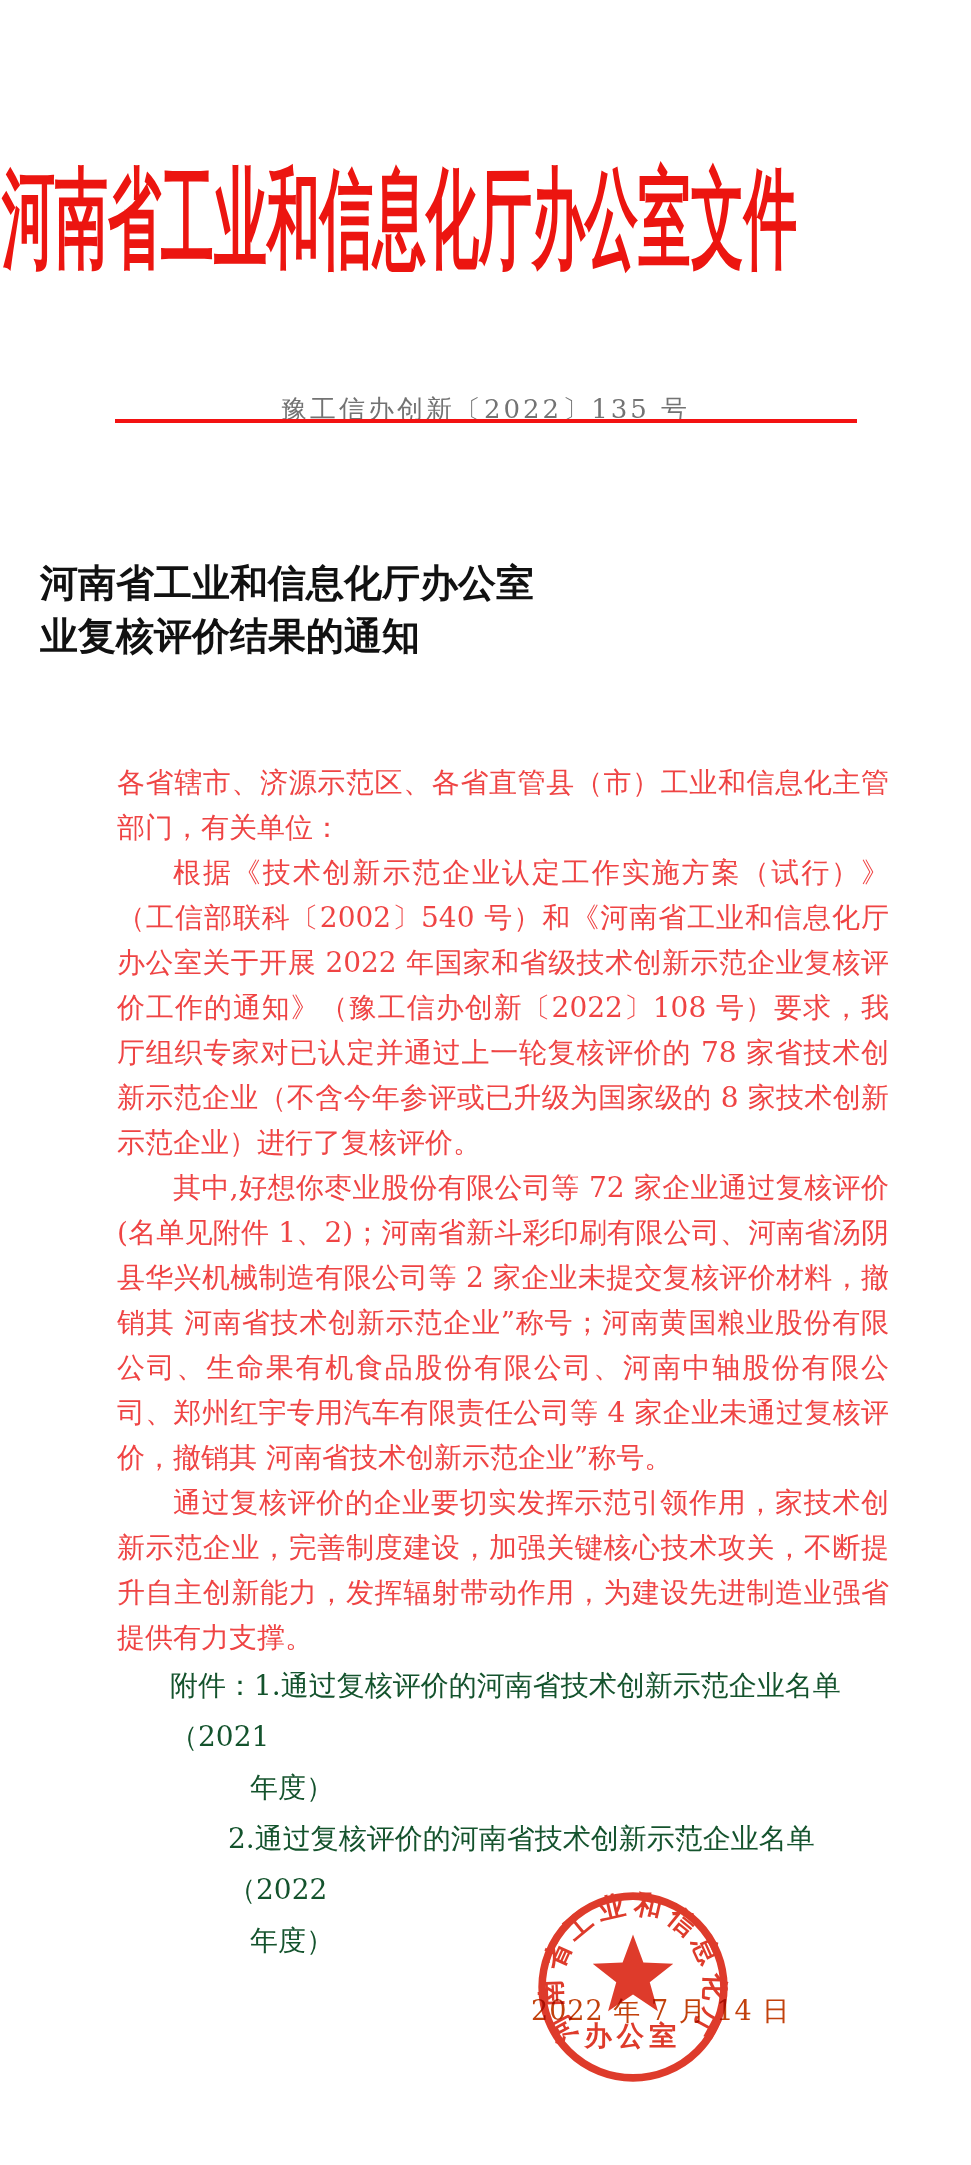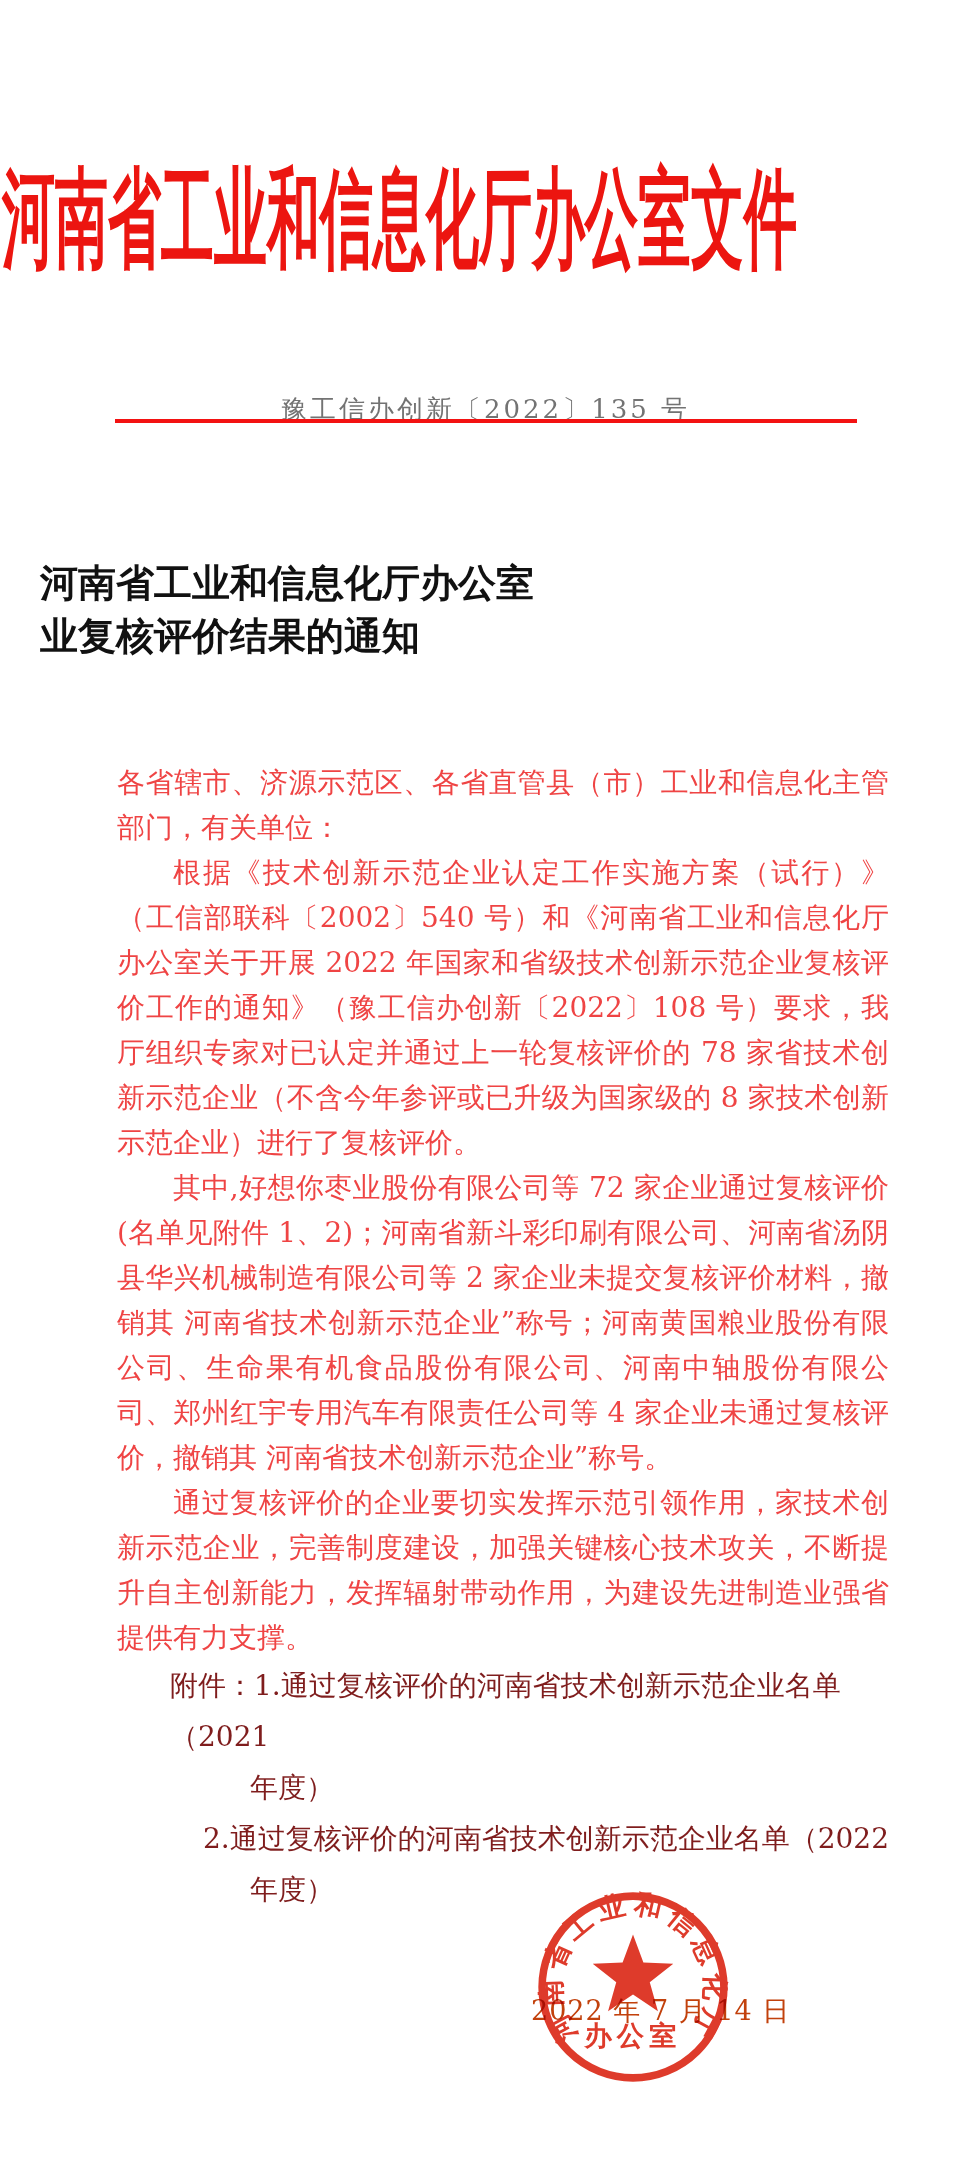--- a/index.html
+++ b/index.html
@@ -48,25 +48,25 @@
     position:absolute;left:117px;top:760px;width:772px;
     font-size:28px;line-height:45px;color:#ef4444;
     text-align:justify;
   }
   .bodytext p{margin:0;padding:0;}
   .bodytext p.indent{text-indent:2em;}
 
   
   .attach{
     position:absolute;left:170px;top:1660px;width:740px;
-    font-size:28px;line-height:51px;color:#7f1d1d;
+    font-size:28px;line-height:51px;color:#14532d;
   }
   .attach .l0{margin-left:0;}
   .attach .l1{margin-left:80px;}
-  .attach .l2{margin-left:33px;}
+  .attach .l2{margin-left:58px;}
   .attach .l3{margin-left:80px;}
 
   
   .issuedate{
     position:absolute;left:531px;top:1993px;
     font-size:27px;letter-spacing:1px;color:#c2410c;white-space:nowrap;
   }
 
   
   .seal{

